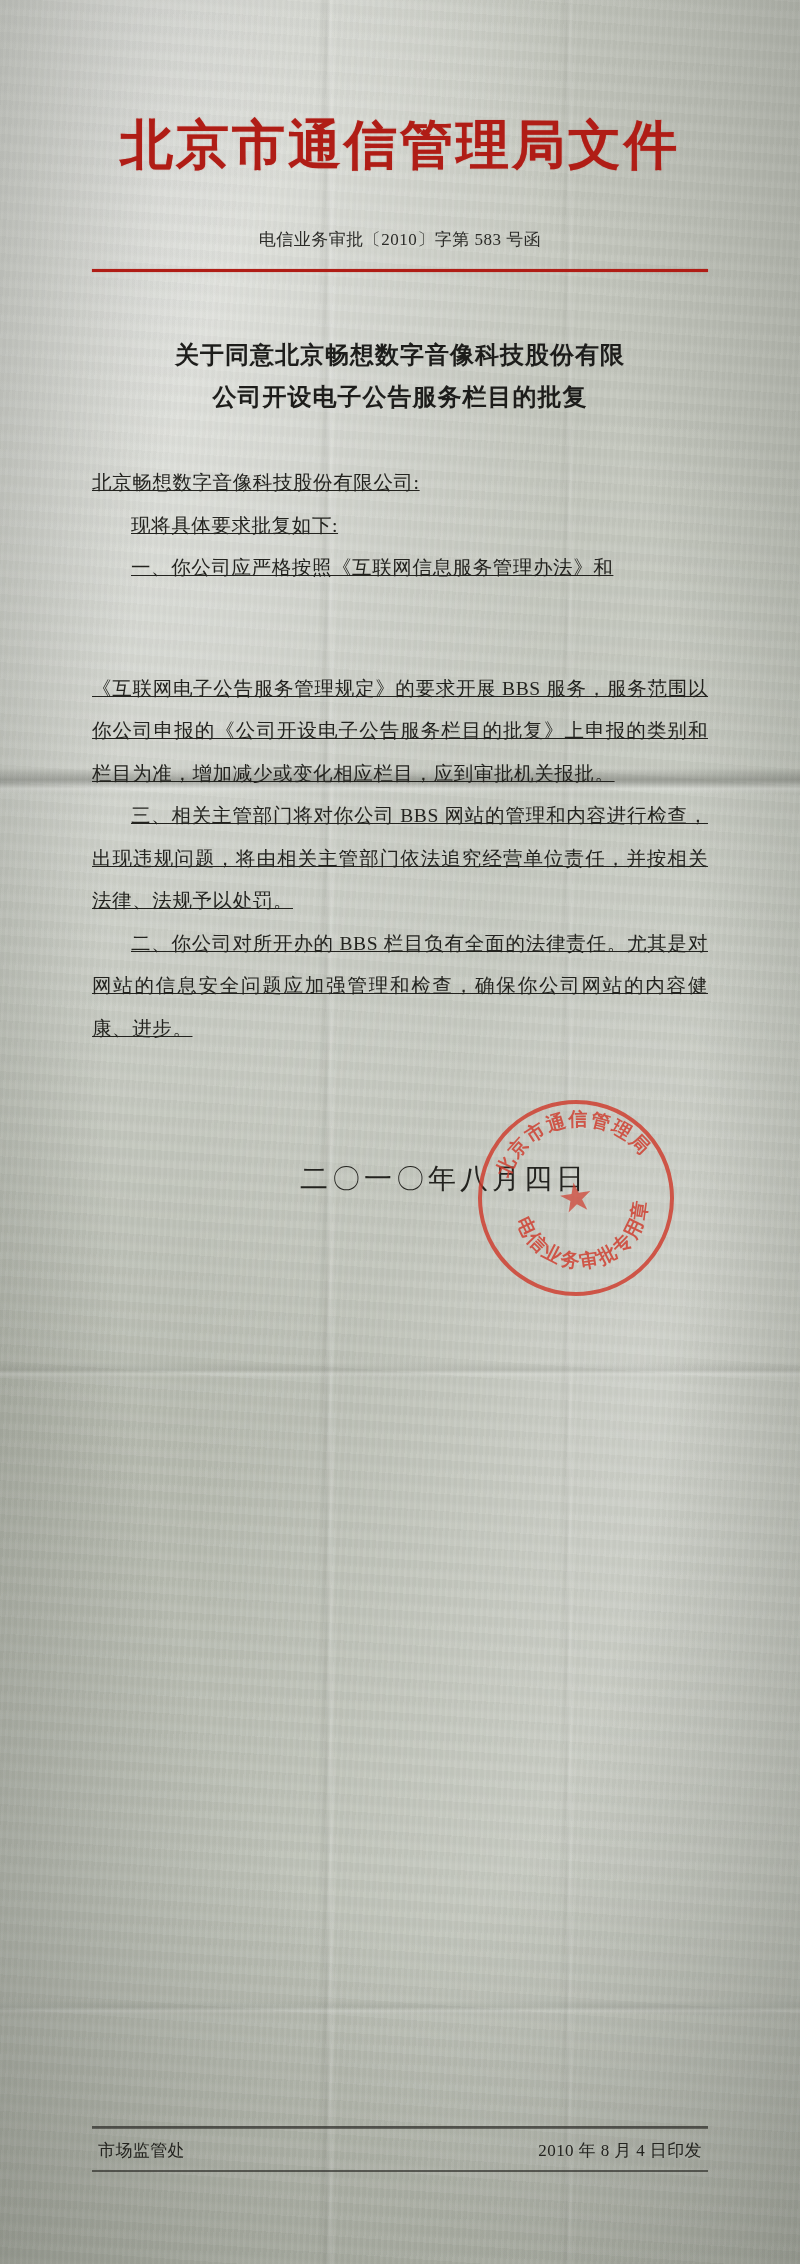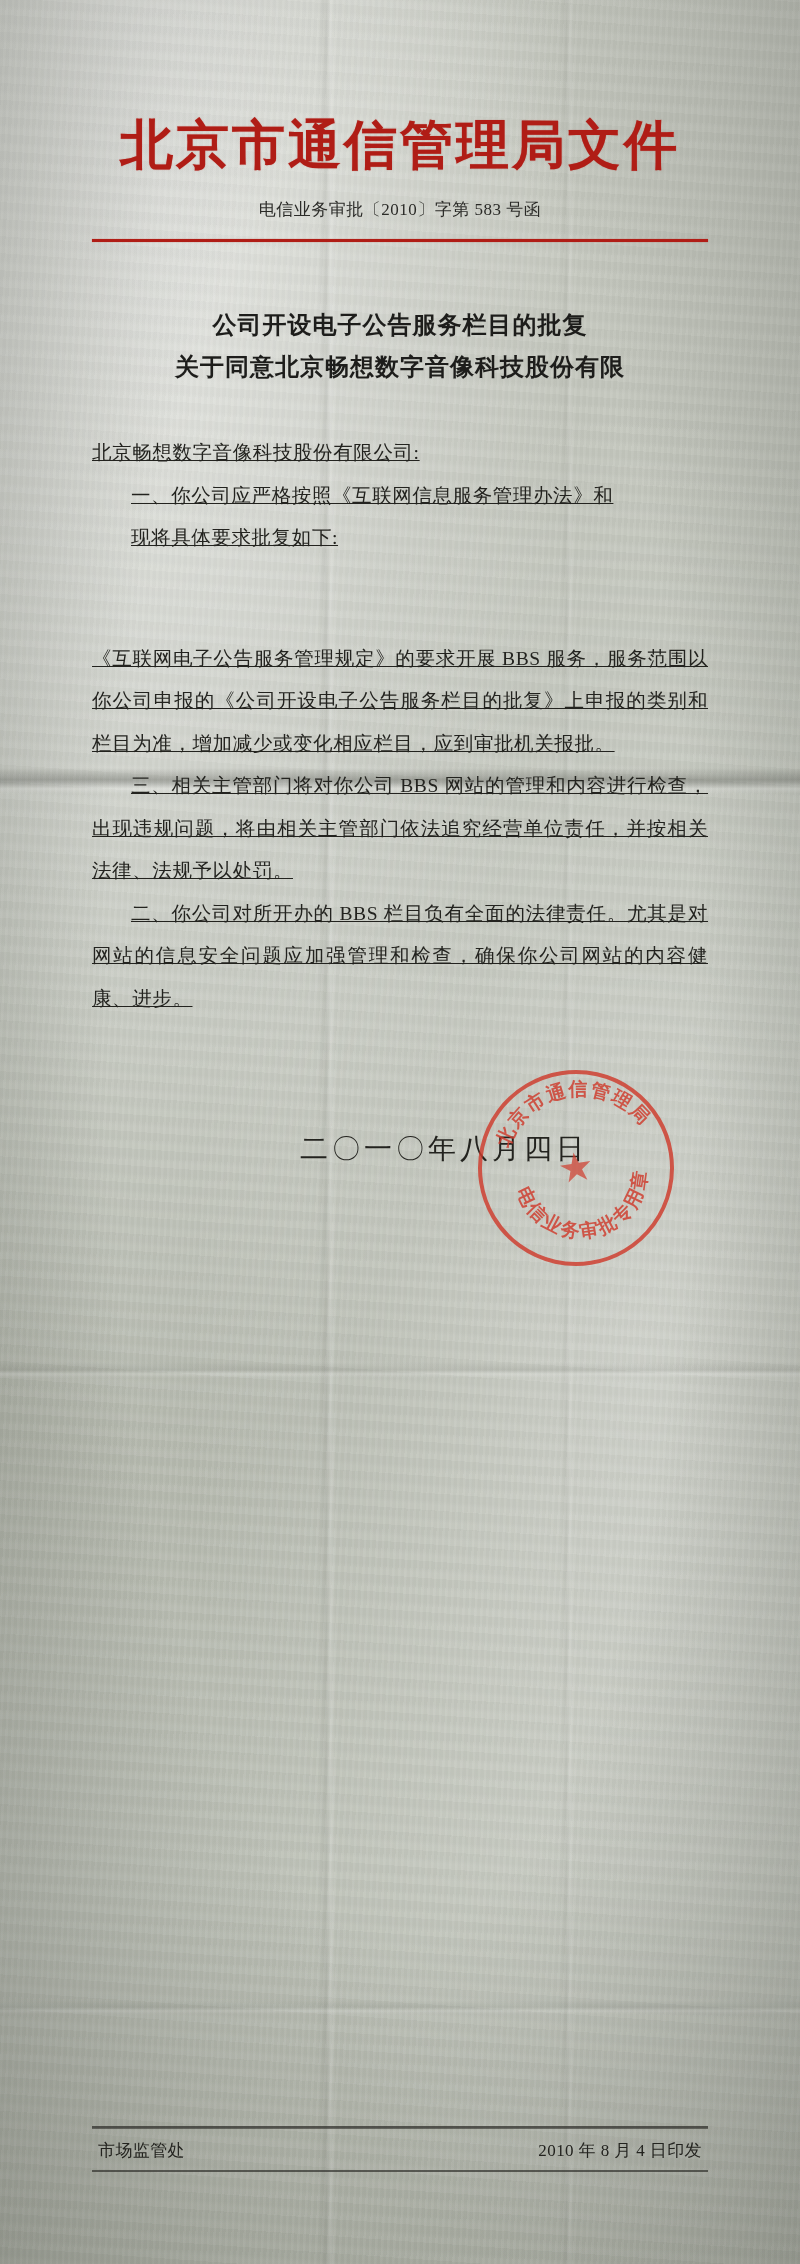--- a/index.html
+++ b/index.html
@@ -84,21 +84,21 @@
   .masthead-title {
     font-family: "Liberation Serif", serif;
     font-weight: bold;
     font-size: 53px;
     letter-spacing: 3px;
     color: #b01d16;
     text-shadow: 0 0 1px rgba(176,29,22,0.6);
     line-height: 1.1;
   }
   .doc-number {
-    margin-top: 24px;
+    margin-top: 54px;
     text-align: center;
     font-size: 17px;
     color: #2b2b28;
     letter-spacing: 0.5px;
   }
   .red-rule {
     margin: 18px 0 0 0;
     height: 3px;
     background: #b01d16;
     box-shadow: 0 0 1px rgba(176,29,22,0.8);
@@ -248,28 +248,28 @@
 
   <div class="content">
 
     <div class="masthead">
       <div class="masthead-title">北京市通信管理局文件</div>
       <div class="doc-number">电信业务审批〔2010〕字第 583 号函</div>
     </div>
     <div class="red-rule"></div>
 
     <div class="doc-title">
+      <div>关于同意北京畅想数字音像科技股份有限</div>
       <div>公司开设电子公告服务栏目的批复</div>
-      <div>关于同意北京畅想数字音像科技股份有限</div>
     </div>
 
     <div class="body-text">
       <p>北京畅想数字音像科技股份有限公司:</p>
+      <p class="indent2">现将具体要求批复如下:</p>
       <p class="indent2">一、你公司应严格按照《互联网信息服务管理办法》和</p>
-      <p class="indent2">现将具体要求批复如下:</p>
     </div>
 
     <div class="body-text body-text-2">
       <p>《互联网电子公告服务管理规定》的要求开展 BBS 服务，服务范围以你公司申报的《公司开设电子公告服务栏目的批复》上申报的类别和栏目为准，增加减少或变化相应栏目，应到审批机关报批。</p>
       <p class="indent2">三、相关主管部门将对你公司 BBS 网站的管理和内容进行检查，出现违规问题，将由相关主管部门依法追究经营单位责任，并按相关法律、法规予以处罚。</p>
       <p class="indent2">二、你公司对所开办的 BBS 栏目负有全面的法律责任。尤其是对网站的信息安全问题应加强管理和检查，确保你公司网站的内容健康、进步。</p>
     </div>
 
     <div class="sign-block">
       <div class="sign-date">二〇一〇年八月四日</div>

